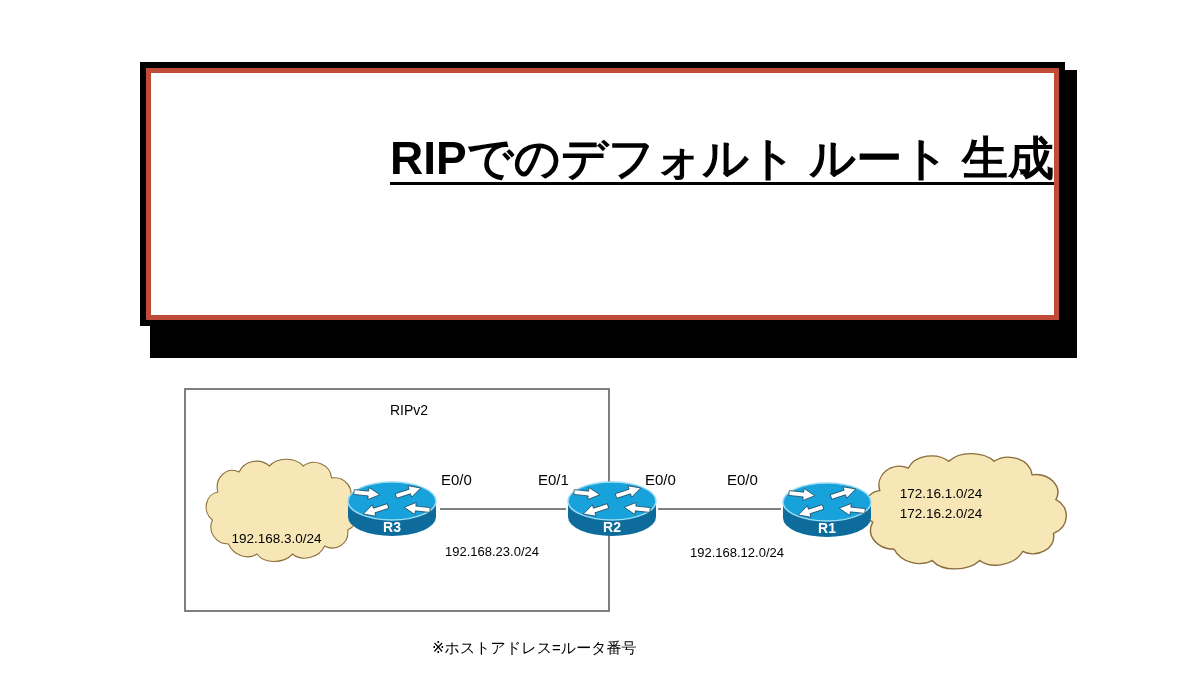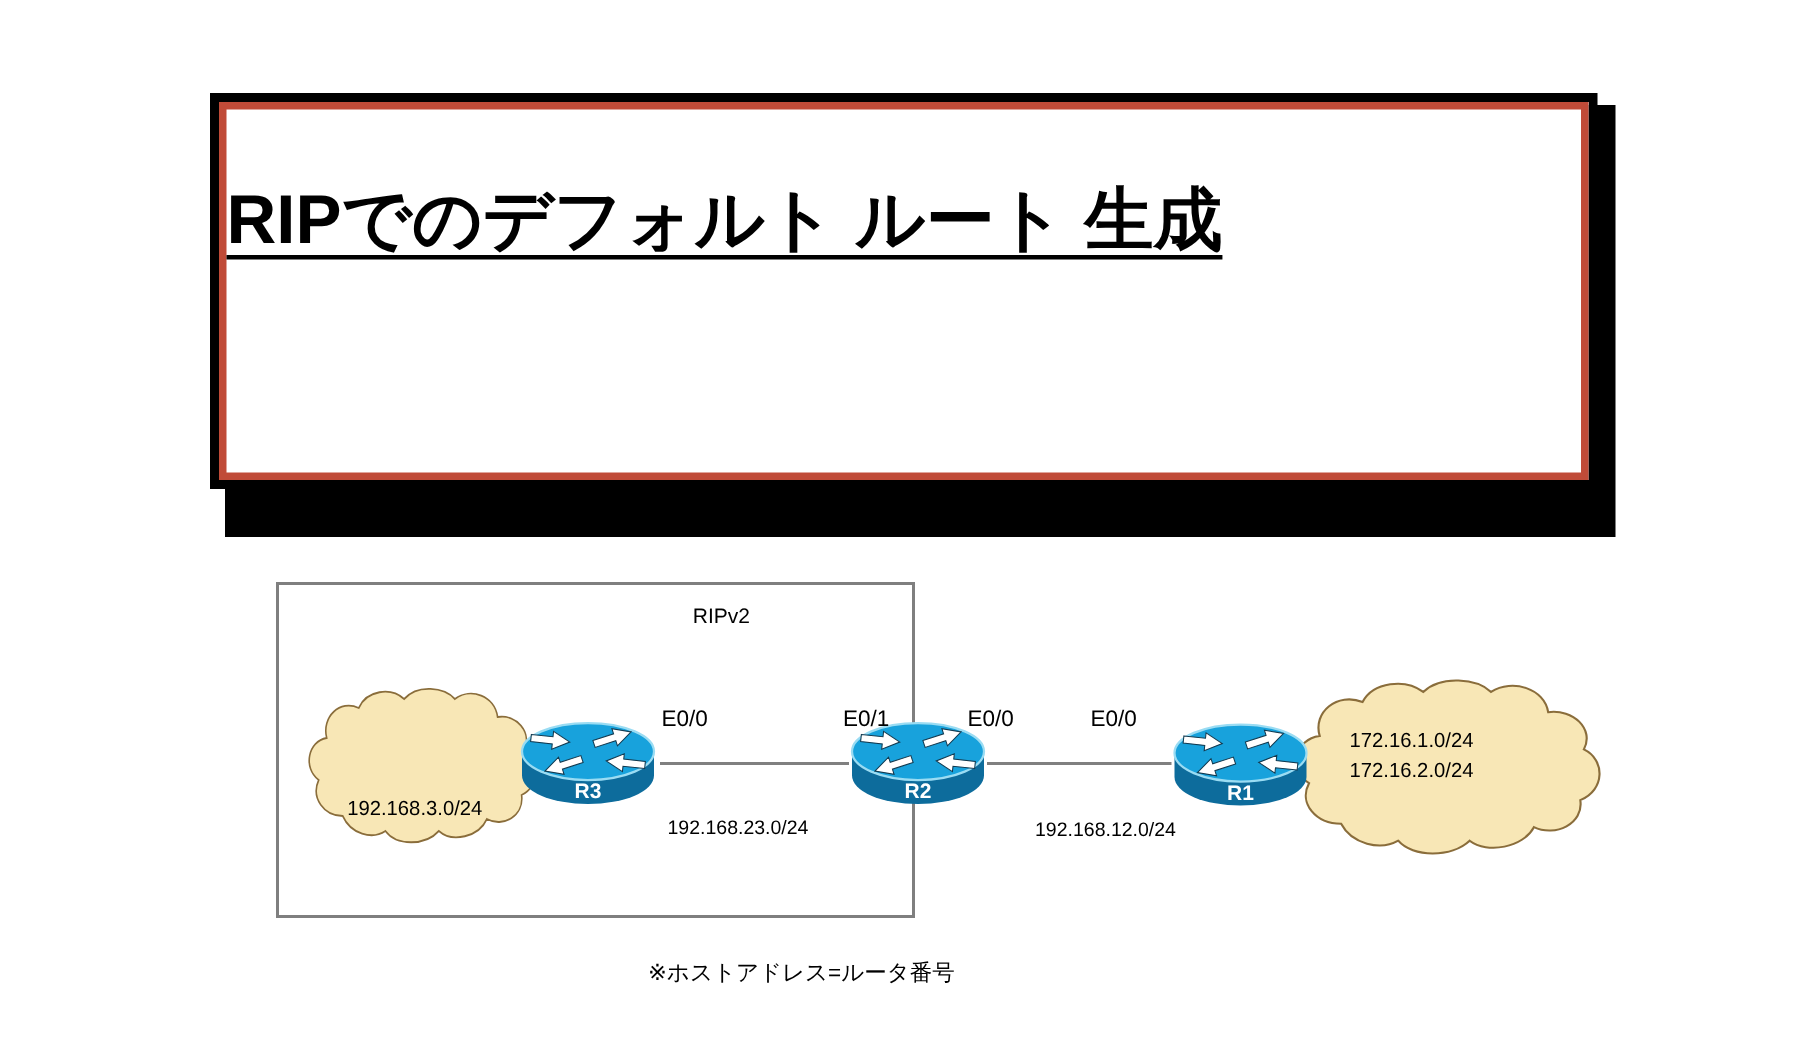--- a/index.html
+++ b/index.html
@@ -14,38 +14,38 @@
     position:absolute; left:150px; top:70px; width:927px; height:288px;
     background:#000;
   }
   .title-box {
     position:absolute; left:140px; top:62px; width:925px; height:264px;
     box-sizing:border-box; border:6px solid #000; background:#fff;
   }
   .title-inner {
     box-sizing:border-box; width:100%; height:100%;
     border:5px solid #c04b38; background:#fff;
-    text-align:left; padding-top:38px;
+    text-align:right; padding-top:50px;
   }
   .title-line {
     font-size:46px; font-weight:bold; line-height:70px; white-space:nowrap;
     letter-spacing:0px;
   }
   .title-line span {
     text-decoration:underline;
     text-decoration-thickness:3px;
     text-underline-offset:8px;
   }
   
   .rip-box {
     position:absolute; left:184px; top:388px; width:426px; height:224px;
     box-sizing:border-box; border:2px solid #7f7f7f; background:transparent;
   }
   .ripv2-label {
-    position:absolute; left:390px; top:402px; width:110px; text-align:right;
+    position:absolute; left:390px; top:402px; width:110px; text-align:left;
     font-size:14px;
   }
   .cloud { position:absolute; }
   .cloud-label {
     position:absolute; font-size:13.5px; line-height:20px; text-align:center;
     white-space:nowrap;
   }
   .router { position:absolute; }
   .link-line {
     position:absolute; height:2px; background:#808080;
@@ -145,21 +145,21 @@
           <path d="M0,-2.4 L14.5,-2.4 L14.5,-6 L26,0 L14.5,6 L14.5,2.4 L0,2.4 Z"></path>
         </g>
       <g transform="translate(86,31) rotate(186)">
           <path d="M0,-2.4 L14.5,-2.4 L14.5,-6 L26,0 L14.5,6 L14.5,2.4 L0,2.4 Z"></path>
         </g>
     </g>
     <text x="48" y="53" text-anchor="middle" font-size="14" font-weight="bold" fill="#ffffff">R1</text>
   </svg>
 
   <div class="if-label" style="left:441px; top:471px;">E0/0</div>
-  <div class="if-label" style="left:538px; top:471px;margin-left:24px;">E0/1</div>
+  <div class="if-label" style="left:538px; top:471px;">E0/1</div>
   <div class="if-label" style="left:645px; top:471px;">E0/0</div>
   <div class="if-label" style="left:727px; top:471px;">E0/0</div>
 
   <div class="net-label" style="left:445px; top:544px;">192.168.23.0/24</div>
   <div class="net-label" style="left:650px; top:545px;margin-left:40px;">192.168.12.0/24</div>
 
   <div class="note">※ホストアドレス=ルータ番号</div>
 
 </div>
 

